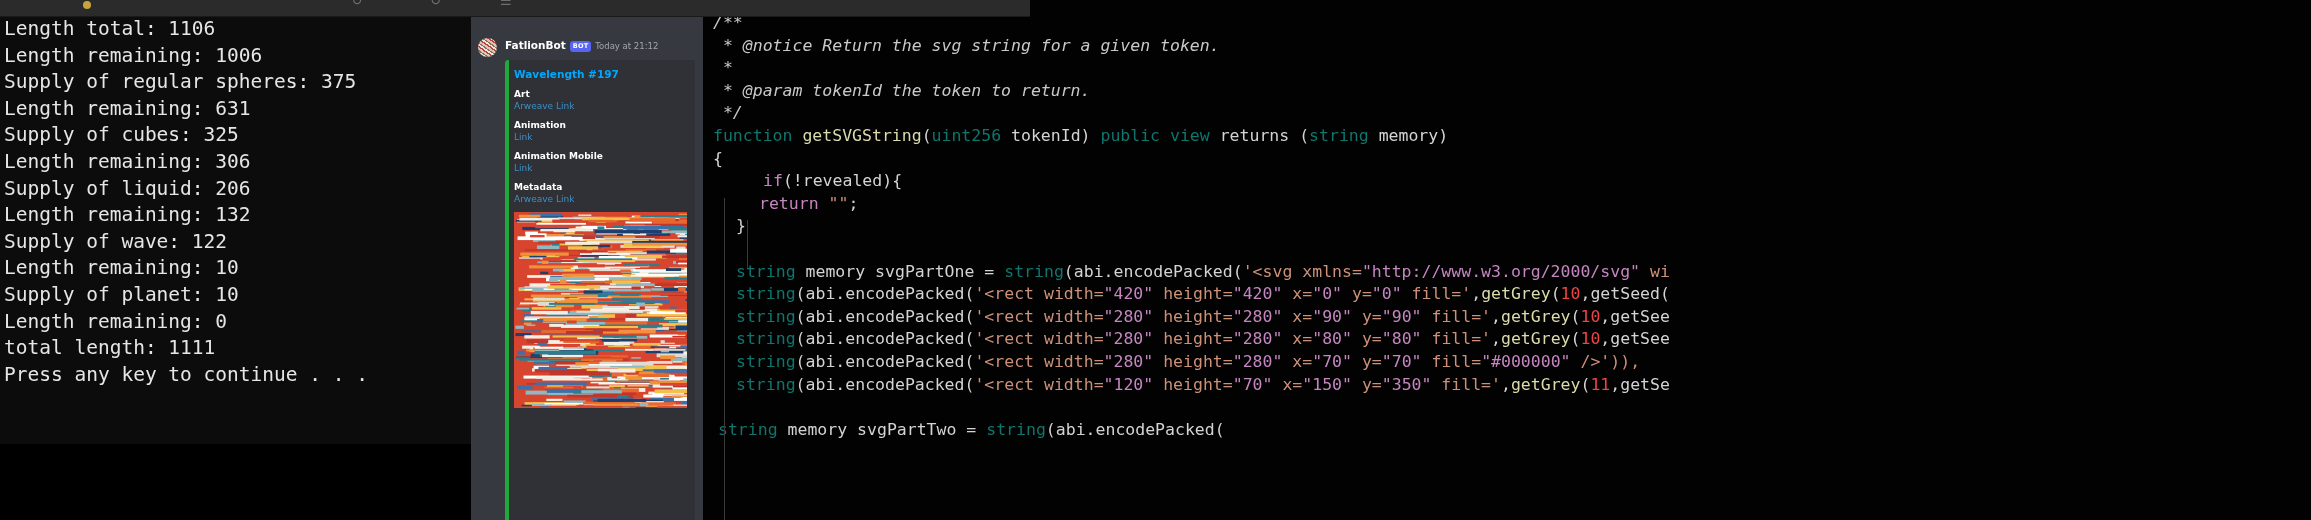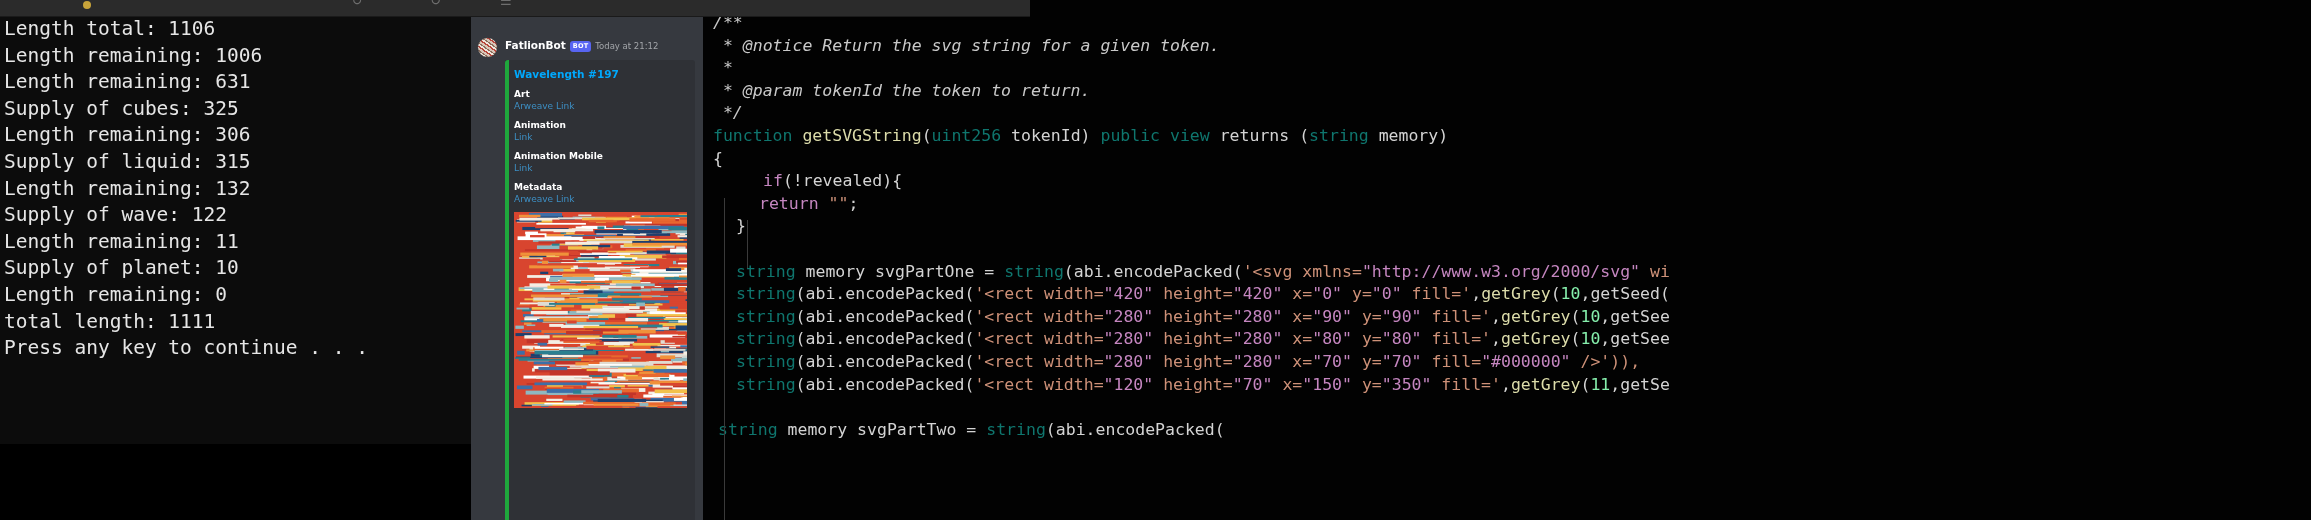--- a/index.html
+++ b/index.html
@@ -199,48 +199,49 @@
     left: 44px;
     width: 1px;
     height: 48px;
     background: #3a3a3a;
   }
   .c-doc     { color: #c9c9c9; font-style: italic; }
   .c-kw      { color: #0f766e; }
   .c-kw2     { color: #c586c0; }
   .c-fn      { color: #dcdcaa; }
   .c-str     { color: #ce9178; }
-  .c-num     { color: #86efac; }
+  .c-num     { color: #ef4444; }
   .c-plain   { color: #d4d4d4; }
   .c-punct   { color: #d4d4d4; }
 </style>
 </head>
 <body>
 
 <div id="app">
 
   <div class="chrome-strip">
     <div class="chrome-dot"></div>
     <span class="chrome-glyph" style="left:352px">↺</span>
     <span class="chrome-glyph" style="left:430px">↻</span>
     <span class="chrome-glyph" style="left:500px">☰</span>
 
   </div>
 
   <div class="terminal">
     <div id="terminal-lines">
         <div class="term-line">Length total: 1106</div>
         <div class="term-line">Length remaining: 1006</div>
+        <div class="term-line">Supply of regular spheres: 375</div>
         <div class="term-line">Length remaining: 631</div>
         <div class="term-line">Supply of cubes: 325</div>
         <div class="term-line">Length remaining: 306</div>
-        <div class="term-line">Supply of liquid: 315</div>
+        <div class="term-line">Supply of liquid: 206</div>
         <div class="term-line">Length remaining: 132</div>
         <div class="term-line">Supply of wave: 122</div>
-        <div class="term-line">Length remaining: 11</div>
+        <div class="term-line">Length remaining: 10</div>
         <div class="term-line">Supply of planet: 10</div>
         <div class="term-line">Length remaining: 0</div>
         <div class="term-line">total length: 1111</div>
         <div class="term-line">Press any key to continue . . .</div>
       </div>
   </div>
 
   <div class="discord">
     <div class="discord-inner">
       <div class="msg-head">

